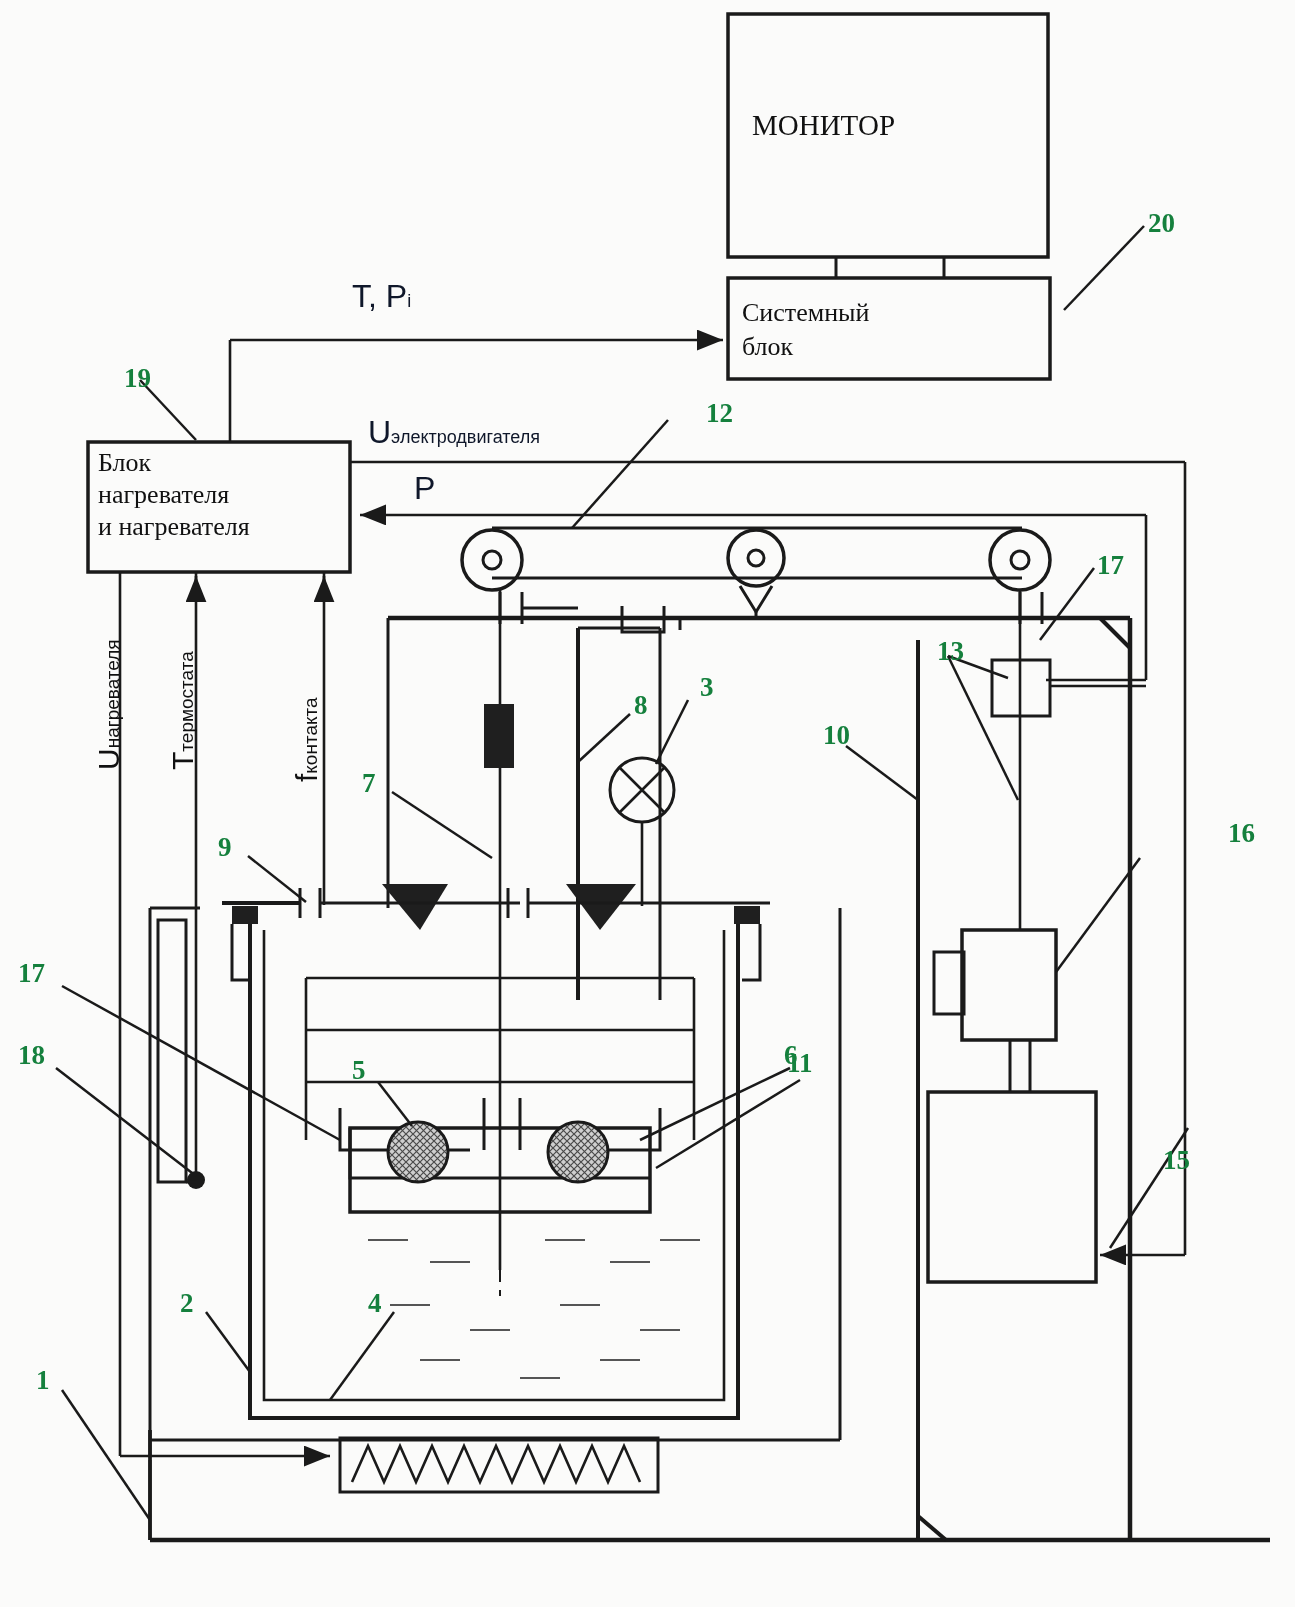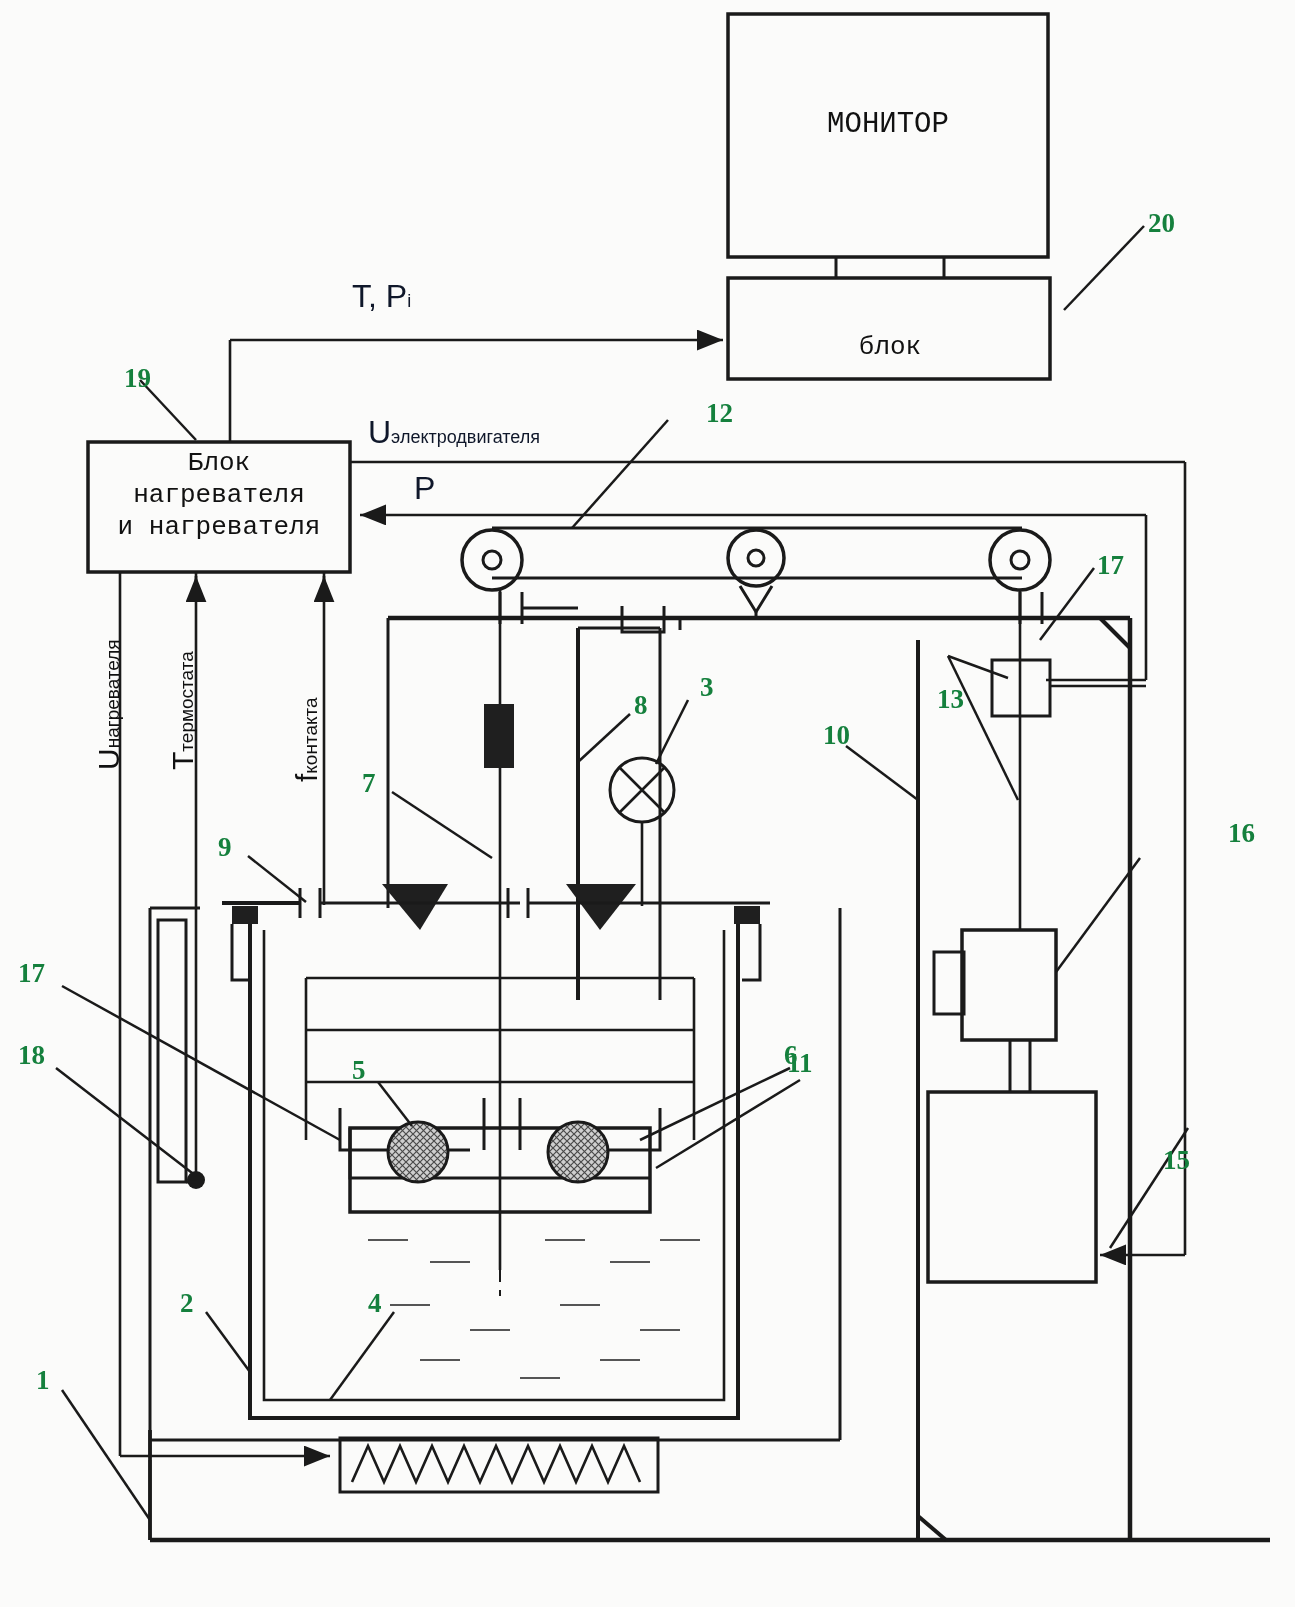--- a/index.html
+++ b/index.html
@@ -1,21 +1,21 @@
 <!DOCTYPE html>
 <html><head>
 <meta charset="utf-8">
 <style>
   html,body{margin:0;padding:0;background:#ffffff;}
   body{width:1295px;height:1607px;position:relative;overflow:hidden;
        font-family:"Liberation Sans", sans-serif;color:#1a1a1a;}
   #sheet{position:absolute;left:0;top:0;width:1295px;height:1607px;background:#fbfbfa;}
   svg.diagram{position:absolute;left:0;top:0;width:1295px;height:1607px;}
   .lbl{position:absolute;font-family:"Liberation Serif", serif;font-weight:bold;font-size:27px;color:#15803d;}
-  .boxtext{position:absolute;font-family:Liberation Mono, monospace;font-size:26px;color:#111;text-align:center;line-height:1.18;}
+  .boxtext{position:absolute;font-family:Liberation Serif, serif;font-size:26px;color:#111;line-height:1.18;}
   .sig{position:absolute;font-family:"Liberation Sans", sans-serif;font-size:27px;color:#0f172a;}
   .sigsub{font-size:18px;}
   .vert{position:absolute;font-family:"Liberation Sans", sans-serif;font-size:30px;color:#111;
         transform-origin:left top;transform:rotate(-90deg);white-space:nowrap;}
   .vert .s{font-size:19px;}
 </style>
 </head>
 <body>
 
 <div id="sheet">
@@ -199,20 +199,21 @@
       <path d="M206,1312 L250,1372" stroke-width="2.5"></path>
       <path d="M394,1312 L330,1400" stroke-width="2.5"></path>
       <path d="M378,1082 L412,1126" stroke-width="2.5"></path>
       <path d="M790,1068 L640,1140" stroke-width="2.5"></path>
       <path d="M800,1080 L656,1168" stroke-width="2.5"></path>
     </g>
   </svg>
 
   <div class="boxtext" style="left:752px;top:108px;width:272px;font-size:29px;font-weight:normal;">МОНИТОР</div>
 
+  <div class="boxtext" style="left:742px;top:298px;width:296px;">Системный</div>
   <div class="boxtext" style="left:742px;top:332px;width:296px;">блок</div>
 
   <div class="boxtext" style="left:98px;top:448px;width:242px;">Блок</div>
   <div class="boxtext" style="left:98px;top:480px;width:242px;">нагревателя</div>
   <div class="boxtext" style="left:98px;top:512px;width:242px;">и нагревателя</div>
 
   <div class="sig" style="left:352px;top:278px;font-size:32px;">
     <span>T, P</span><span class="sigsub">i</span>
   </div>
 
@@ -238,21 +239,21 @@
       <div class="lbl" style="left: 700px; top: 672px;">3</div>
       <div class="lbl" style="left: 368px; top: 1288px;">4</div>
       <div class="lbl" style="left: 352px; top: 1055px;">5</div>
       <div class="lbl" style="left: 784px; top: 1040px;">6</div>
       <div class="lbl" style="left: 362px; top: 768px;">7</div>
       <div class="lbl" style="left: 634px; top: 690px;">8</div>
       <div class="lbl" style="left: 218px; top: 832px;">9</div>
       <div class="lbl" style="left: 823px; top: 720px;">10</div>
       <div class="lbl" style="left: 787px; top: 1048px;">11</div>
       <div class="lbl" style="left: 672px; top: 398px; margin-left: 34px;">12</div>
-      <div class="lbl" style="left: 937px; top: 636px; margin-top: 48px;">13</div>
+      <div class="lbl" style="left: 937px; top: 636px;">13</div>
       <div class="lbl" style="left: 1097px; top: 550px;">17</div>
       <div class="lbl" style="left: 1163px; top: 1116px; margin-top: 29px;">15</div>
       <div class="lbl" style="left: 1228px; top: 818px;">16</div>
       <div class="lbl" style="left: 18px; top: 958px;">17</div>
       <div class="lbl" style="left: 18px; top: 1040px;">18</div>
       <div class="lbl" style="left: 124px; top: 363px;">19</div>
       <div class="lbl" style="left: 1148px; top: 208px;">20</div>
     </div>
 
 </div>

